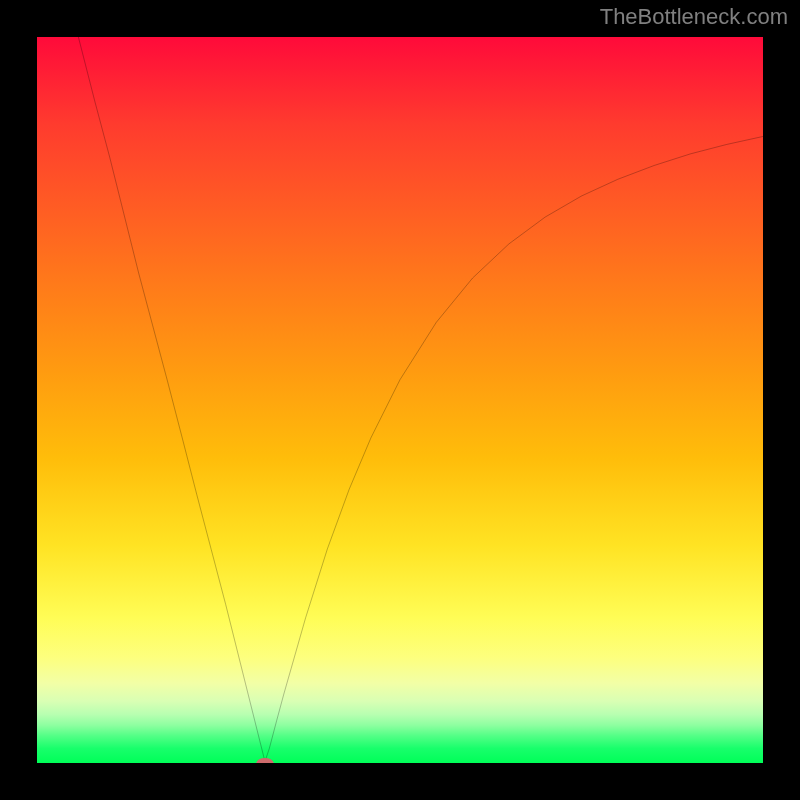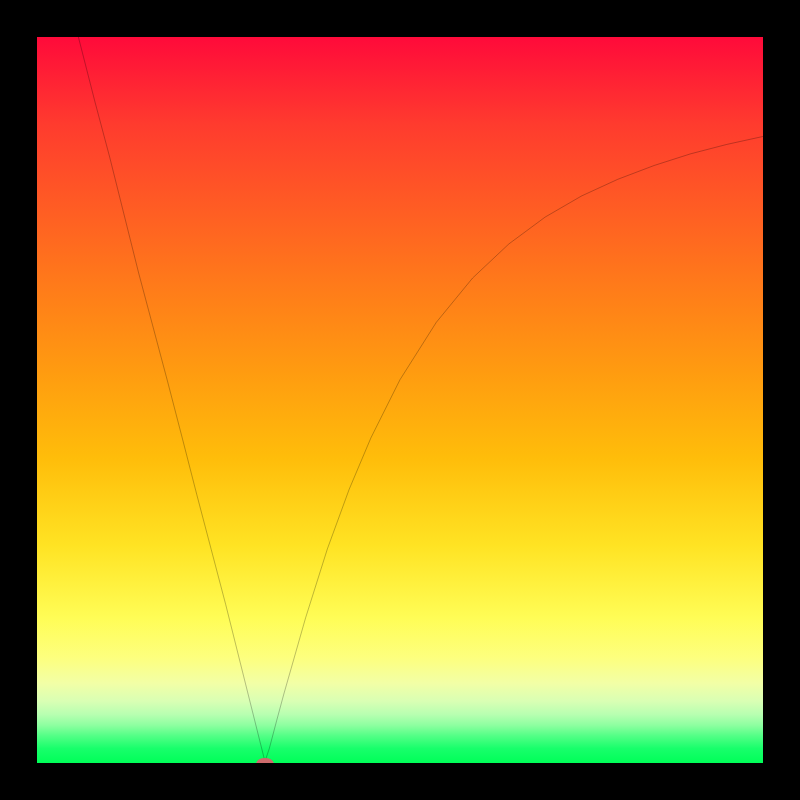--- a/index.html
+++ b/index.html
@@ -59,20 +59,21 @@
     inset: 0;
     width: 726px;
     height: 726px;
   }
 </style>
 </head>
 <body>
 
 <div class="outer">
 
+  <div class="watermark">TheBottleneck.com</div>
 
   <div class="plot-area">
     <svg class="curve" viewBox="0 0 100 100" preserveAspectRatio="none">
       <path id="curve-path" fill="none" stroke="#000000" stroke-width="0.26" vector-effect="non-scaling-stroke" d="M5.700 0.000 L8.000 9.000 L10.000 16.500 L12.000 24.500 L14.000 32.500 L16.000 40.000 L18.000 47.500 L20.000 55.200 L22.000 63.000 L24.000 70.600 L26.000 78.200 L28.000 86.200 L29.000 90.200 L30.000 94.200 L30.800 97.400 L31.400 99.800 L32.000 98.000 L33.000 94.200 L34.000 90.500 L35.000 87.000 L37.000 80.000 L40.000 70.500 L43.000 62.300 L46.000 55.200 L50.000 47.200 L55.000 39.300 L60.000 33.200 L65.000 28.500 L70.000 24.800 L75.000 21.900 L80.000 19.600 L85.000 17.700 L90.000 16.100 L95.000 14.800 L100.000 13.700"></path>
       <ellipse id="marker-dot" fill="#cd6b6c" cx="31.400" cy="100.000" rx="1.2" ry="0.7"></ellipse>
     </svg>
   </div>
 
 </div>
 

